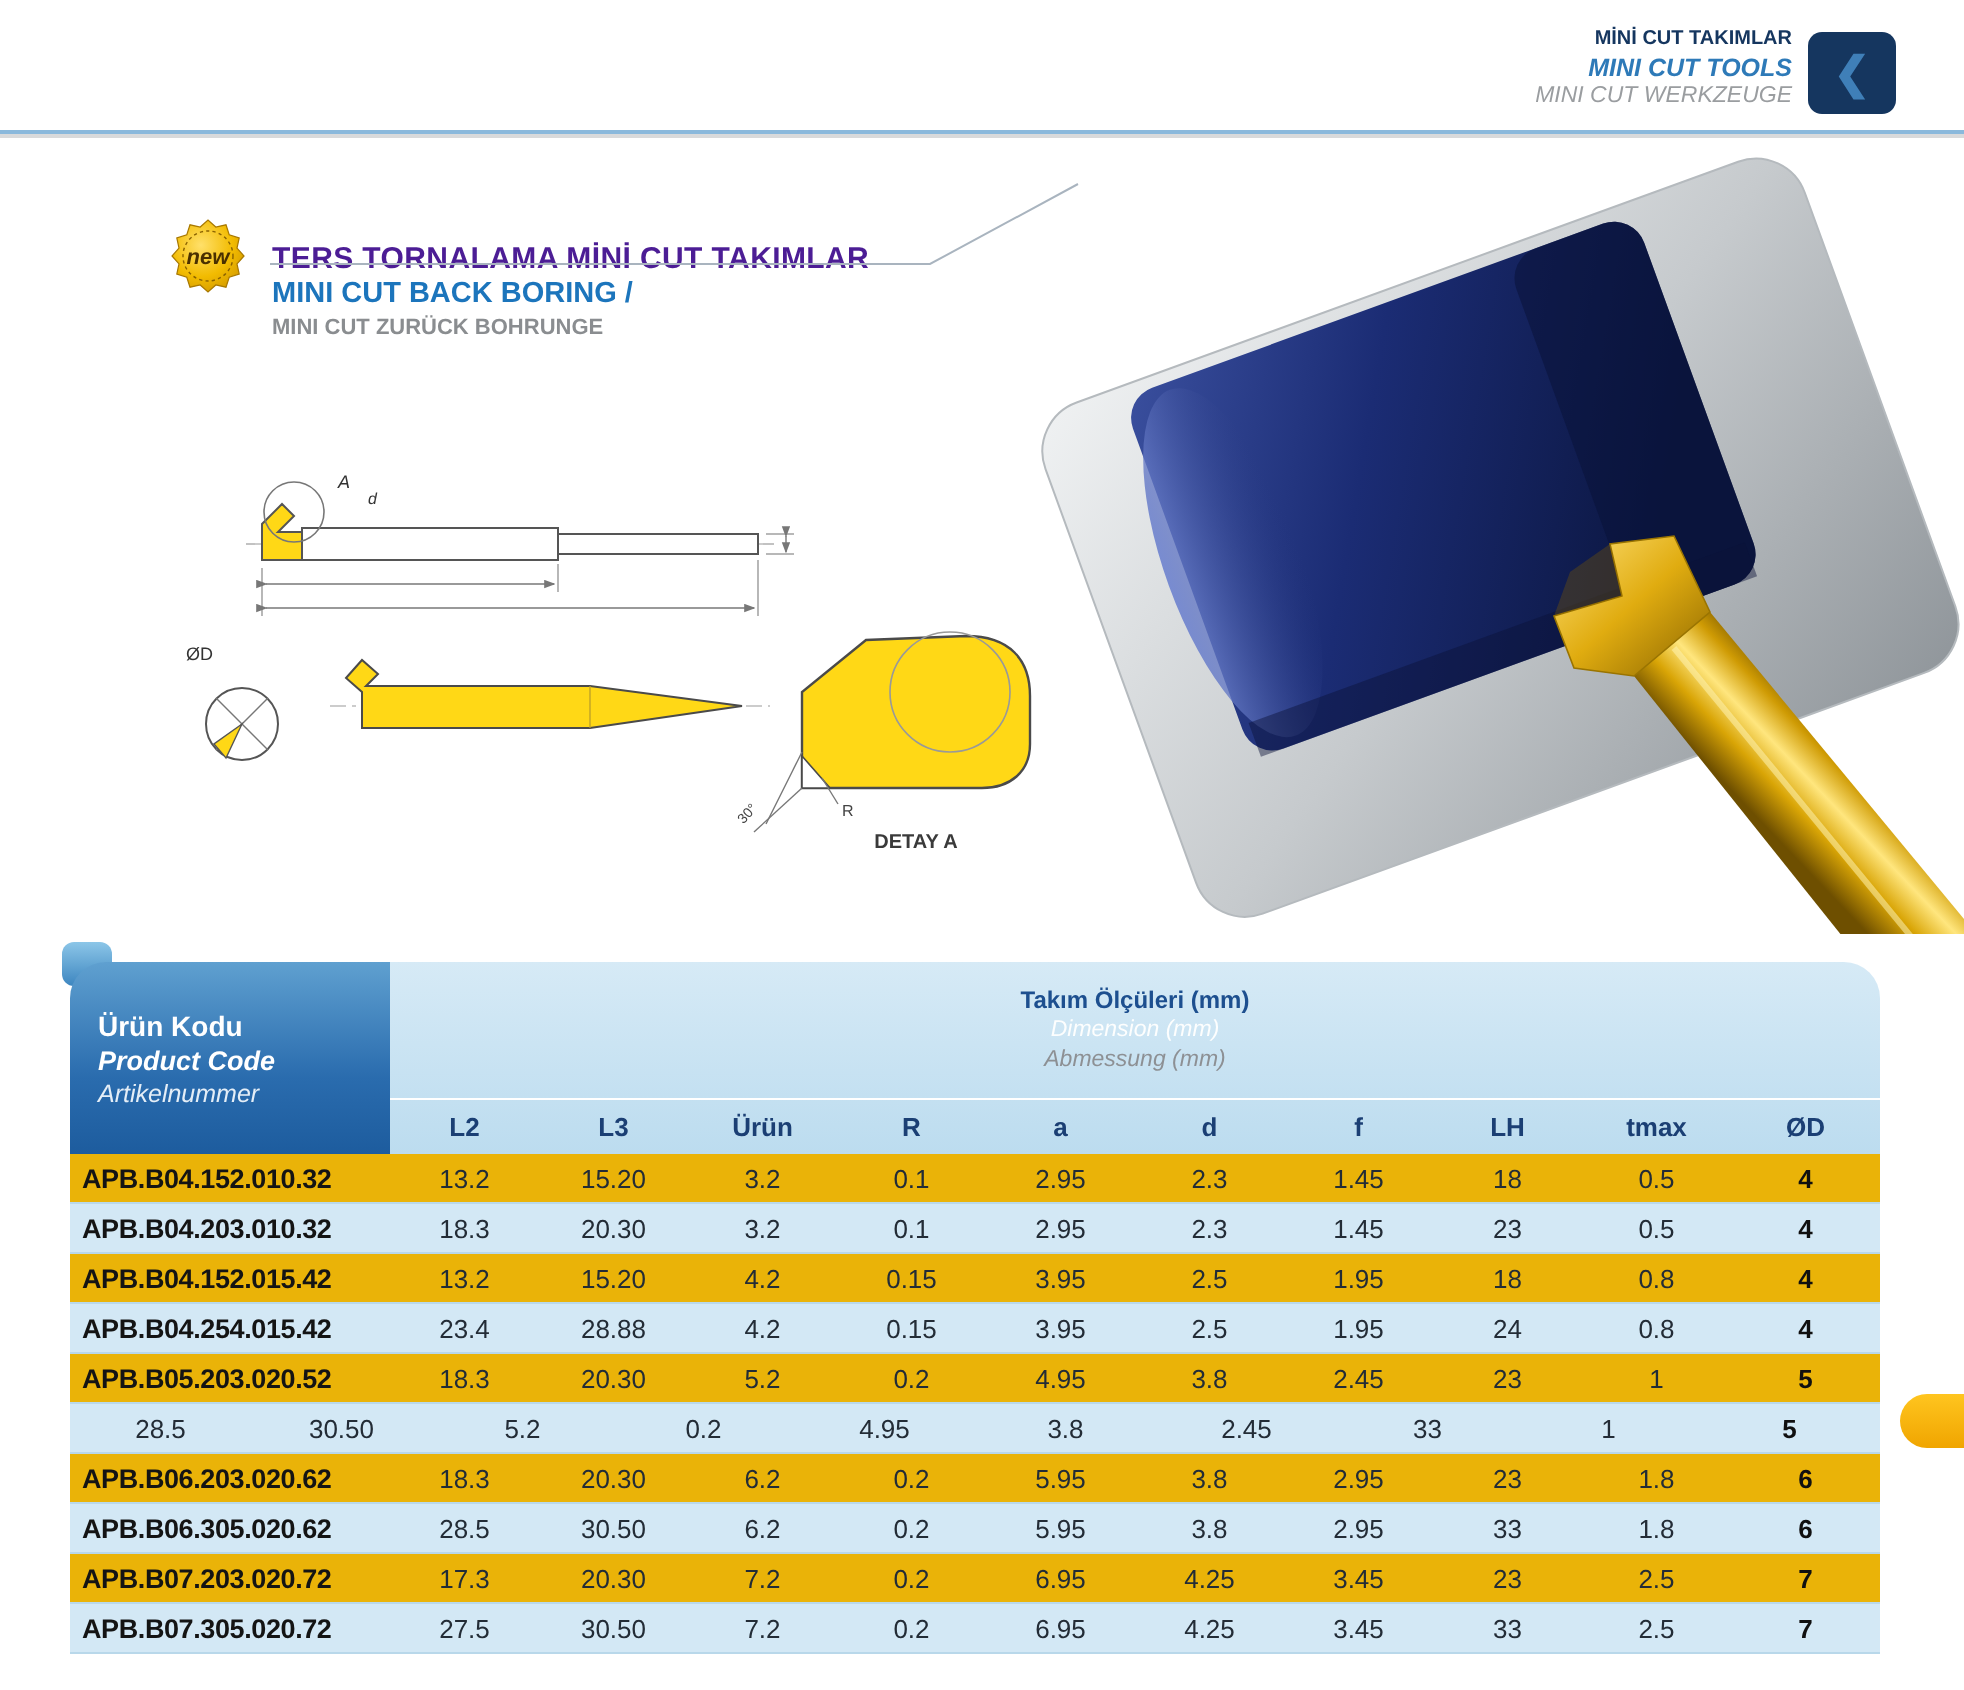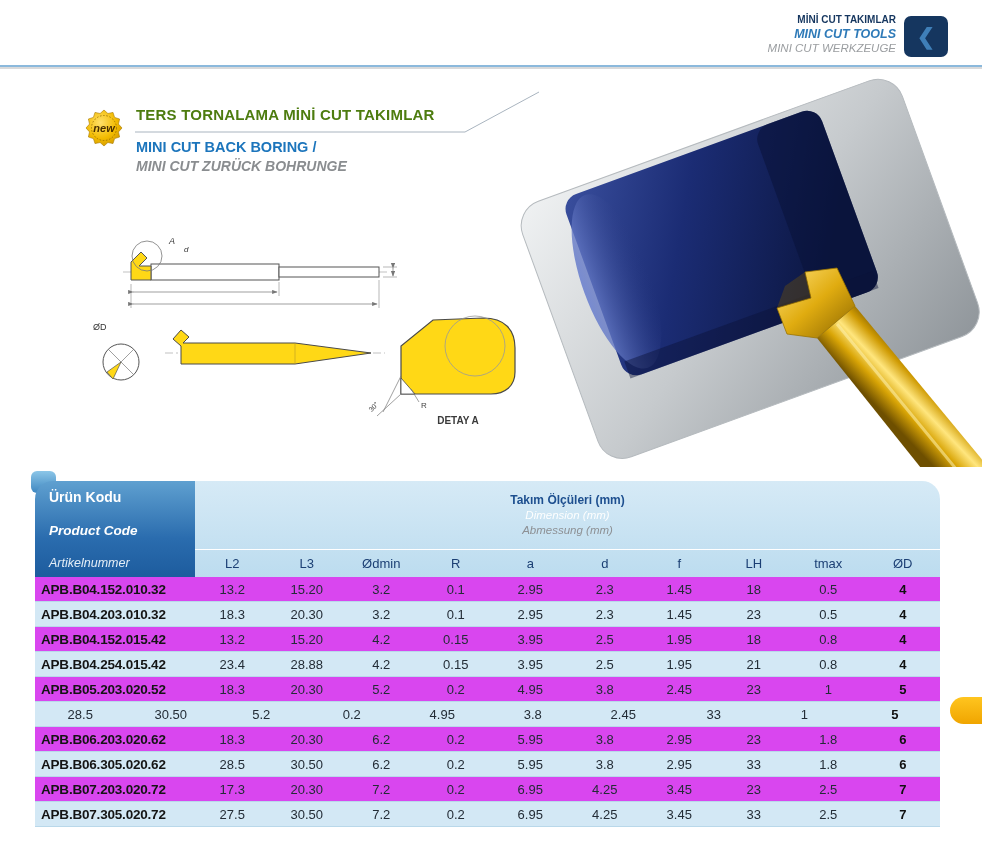--- a/index.html
+++ b/index.html
@@ -14,54 +14,54 @@
   .hdr-de { font-size:11.5px; font-style:italic; color:#9a9da0; }
   .chevron-block { position:absolute; top:16px; right:34px; width:44px; height:41px;
     background:#15365f; border-radius:7px; display:flex; align-items:center; justify-content:center; }
   .chevron-block span { color:#3f7fb8; font-size:22px; font-weight:bold; line-height:1; }
 
   .rule { position:absolute; top:65px; left:0; width:982px; height:2px;
     background:#8bb9dc; box-shadow:0 2px 0 rgba(185,187,189,.55); }
 
   
   .new-badge { position:absolute; left:85px; top:109px; width:38px; height:38px; }
-  .section-title { position:absolute; left:136px; top:106px; font-size:15px; font-weight:bold;
-    color:#4d7c0f; letter-spacing:.2px; }
+  .section-title { position:absolute; left:136px; top:121px; font-size:15px; font-weight:bold;
+    color:#4c1d95; letter-spacing:.2px; }
   .decor-line { position:absolute; left:135px; top:88px; width:410px; height:50px; }
   .sub-en { position:absolute; left:136px; top:139px; font-size:14.5px; font-weight:bold; color:#1c75bc; }
-  .sub-de { position:absolute; left:136px; top:158px; font-size:14px; font-weight:bold; color:#8a8d90;font-style:italic; }
+  .sub-de { position:absolute; left:136px; top:158px; font-size:11px; font-weight:bold; color:#8a8d90; }
 
   
   .drawings { position:absolute; left:85px; top:226px; width:480px; height:202px; }
 
   
   .render-wrap { position:absolute; left:505px; top:72px; width:477px; height:395px; overflow:hidden; }
 
   
   .corner-tab { position:absolute; left:31px; top:471px; width:25px; height:22px;
     background:linear-gradient(180deg,#8cc6e8,#3d86c0); border-radius:6px; }
   .table-wrap { position:absolute; left:35px; top:481px; width:905px; }
   .thead { display:flex; }
   .product-hdr { width:160px; height:96px;
     background:linear-gradient(180deg,#5fa0d0 0%,#2a6cae 60%,#1d5c9e 100%);
     border-radius:18px 0 0 0; color:#fff; display:flex; flex-direction:column;
-    justify-content:center; padding-left:14px; gap:18px; }
+    justify-content:center; padding-left:14px; gap:2px; }
   .ph-tr { font-weight:bold; font-size:14px; }
   .ph-en { font-weight:bold; font-style:italic; font-size:13.5px; }
   .ph-de { font-style:italic; font-size:12.5px; color:#e4eef7; }
   .dim-hdr { flex:1; background:linear-gradient(180deg,#d6eaf6,#bcdcef); border-radius:0 18px 0 0; }
   .dim-title { height:68px; display:flex; flex-direction:column; align-items:center;
     justify-content:center; line-height:15px; }
   .dt-tr { color:#1d4f8f; font-size:12px; font-weight:bold; }
   .dt-en { color:#fdfefe; font-size:11.5px; font-style:italic; }
   .dt-de { color:#8d9094; font-size:11.5px; font-style:italic; }
   .col-row { height:28px; display:flex; border-top:1px solid #fff; }
   .col-cell { flex:1; display:flex; align-items:center; justify-content:center;
-    color:#1b3f74; font-weight:normal; font-size:13px; }
-  .row { display:flex; height:25px; border-bottom:1px solid #b9d8ea; background:#d946ef; }
+    color:#1b3f74; font-weight:bold; font-size:13px; }
+  .row { display:flex; height:25px; border-bottom:1px solid #b9d8ea; background:#eab308; }
   .row.alt { background:#d3e8f5; }
   .cell-code { width:160px; display:flex; align-items:center; padding-left:6px;
     font-weight:bold; color:#141414; font-size:13.5px; letter-spacing:-.2px; }
   .cell-val { flex:1; display:flex; align-items:center; justify-content:center;
     font-size:13px; color:#232c36; }
   .cell-val.last { font-weight:bold; color:#101010; }
 
   .side-tab { position:absolute; right:0; top:697px; width:32px; height:27px;
     background:linear-gradient(180deg,#ffc51f,#f0a500); border-radius:14px 0 0 14px; }
 </style>
@@ -208,21 +208,21 @@
       </div>
       <div class="dim-hdr">
         <div class="dim-title">
           <div class="dt-tr">Takım Ölçüleri (mm)</div>
           <div class="dt-en">Dimension (mm)</div>
           <div class="dt-de">Abmessung (mm)</div>
         </div>
         <div class="col-row" id="col-row">
             <div class="col-cell">L2</div>
             <div class="col-cell">L3</div>
-            <div class="col-cell">Ødmin</div>
+            <div class="col-cell">Ürün</div>
             <div class="col-cell">R</div>
             <div class="col-cell">a</div>
             <div class="col-cell">d</div>
             <div class="col-cell">f</div>
             <div class="col-cell">LH</div>
             <div class="col-cell">tmax</div>
             <div class="col-cell">ØD</div>
           </div>
       </div>
     </div>
@@ -268,21 +268,21 @@
         </div>
         <div class="row alt">
           <div class="cell-code">APB.B04.254.015.42</div>
           <div class="cell-val">23.4</div>
           <div class="cell-val">28.88</div>
           <div class="cell-val">4.2</div>
           <div class="cell-val">0.15</div>
           <div class="cell-val">3.95</div>
           <div class="cell-val">2.5</div>
           <div class="cell-val">1.95</div>
-          <div class="cell-val">21</div>
+          <div class="cell-val">24</div>
           <div class="cell-val">0.8</div>
           <div class="cell-val last">4</div>
         </div>
         <div class="row">
           <div class="cell-code">APB.B05.203.020.52</div>
           <div class="cell-val">18.3</div>
           <div class="cell-val">20.30</div>
           <div class="cell-val">5.2</div>
           <div class="cell-val">0.2</div>
           <div class="cell-val">4.95</div>

